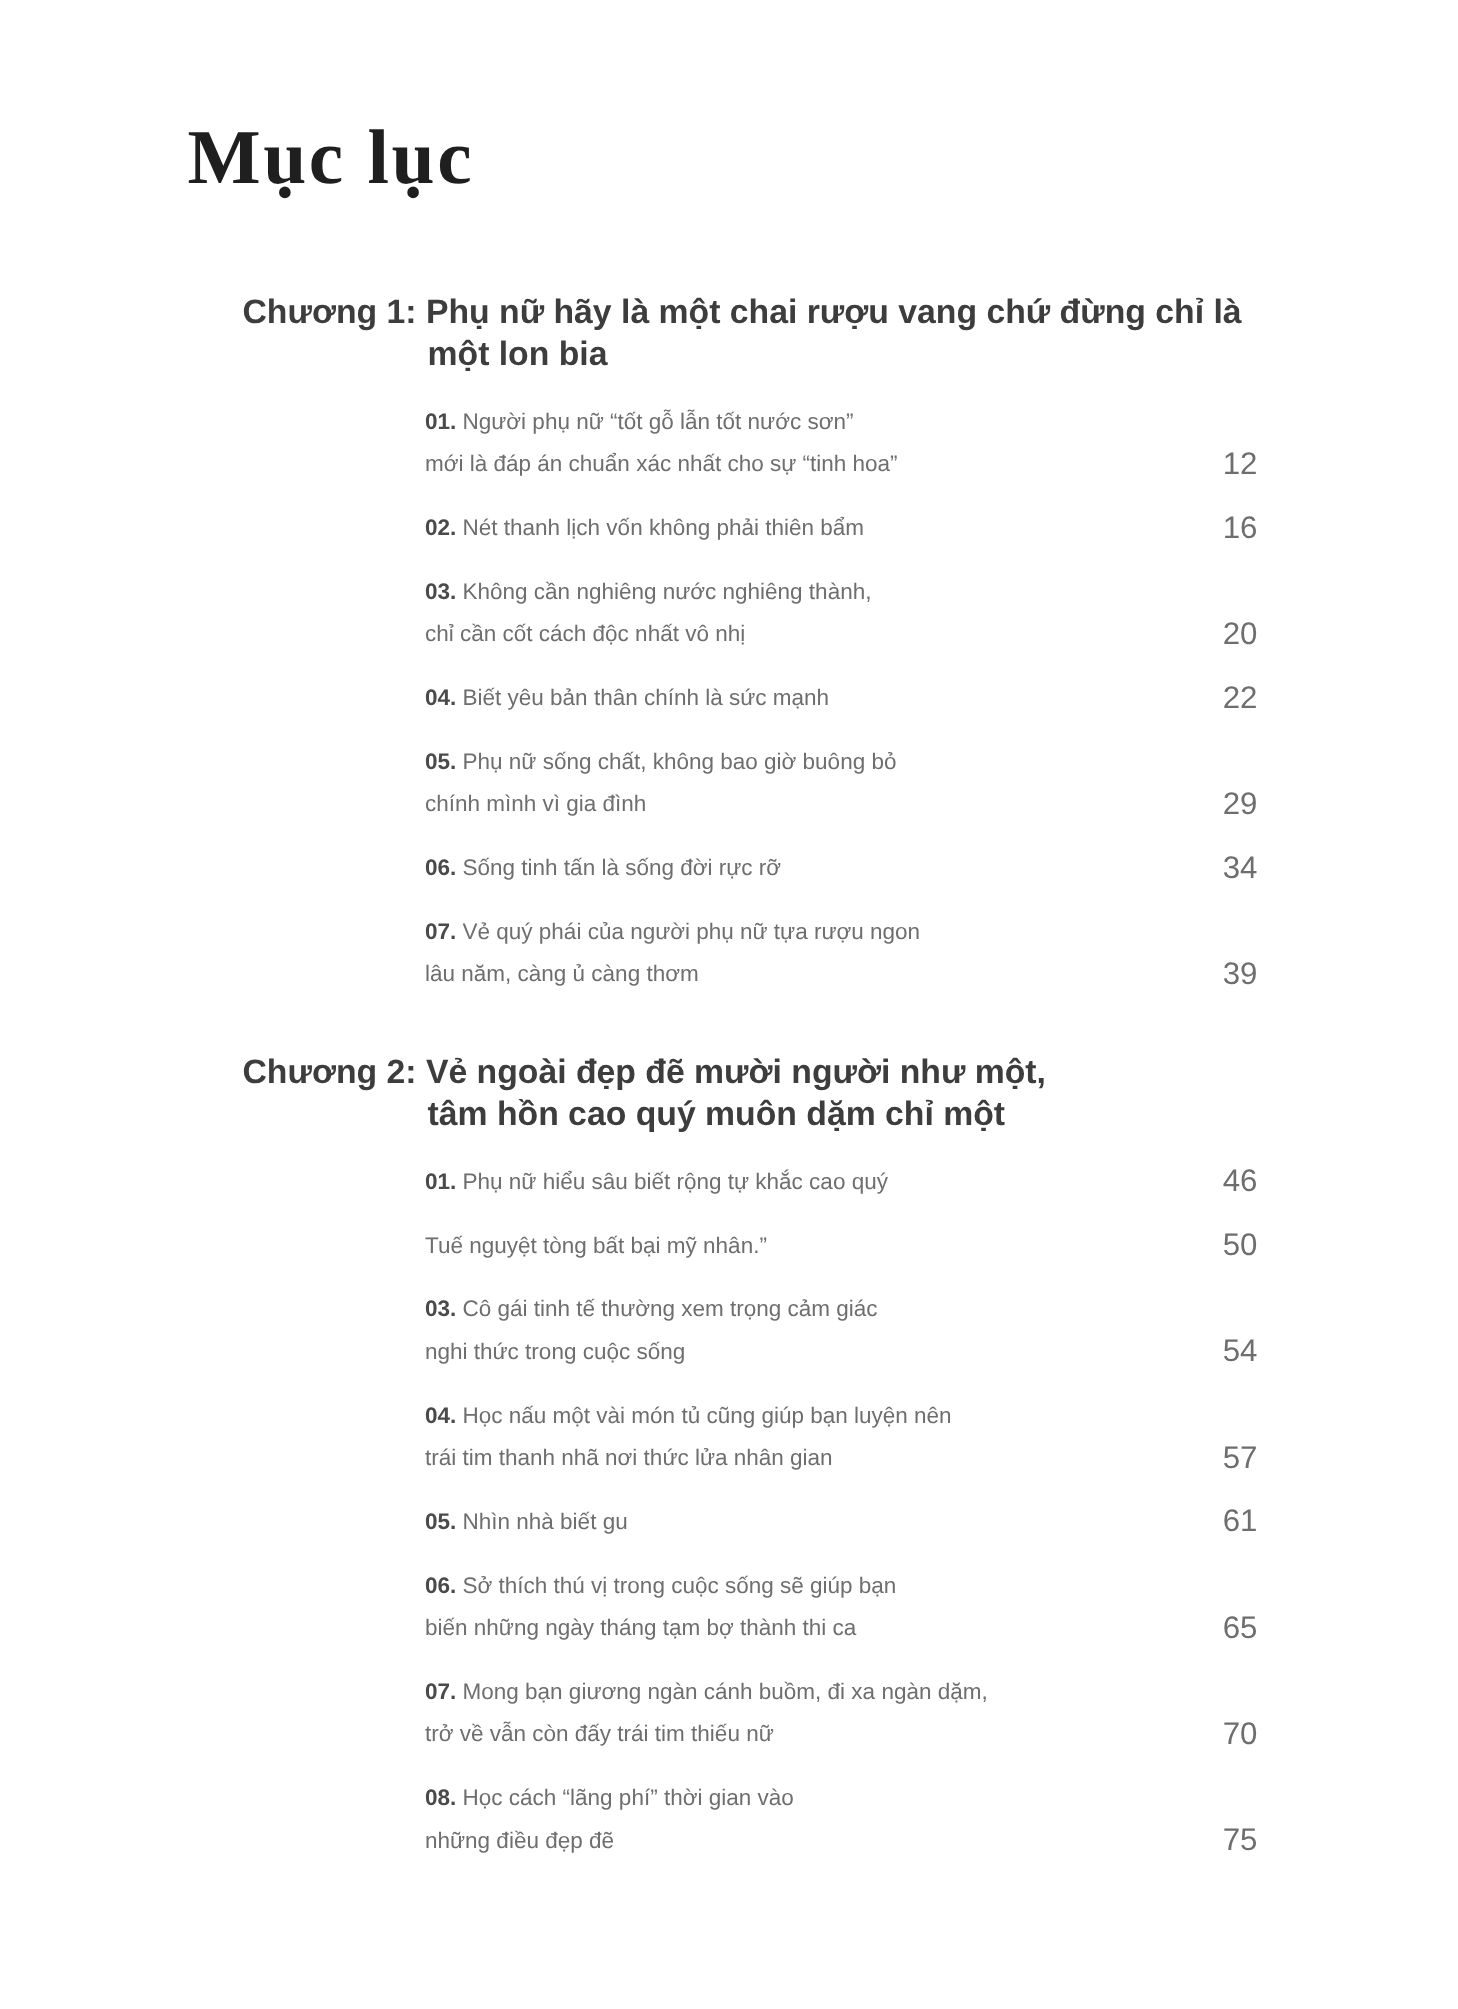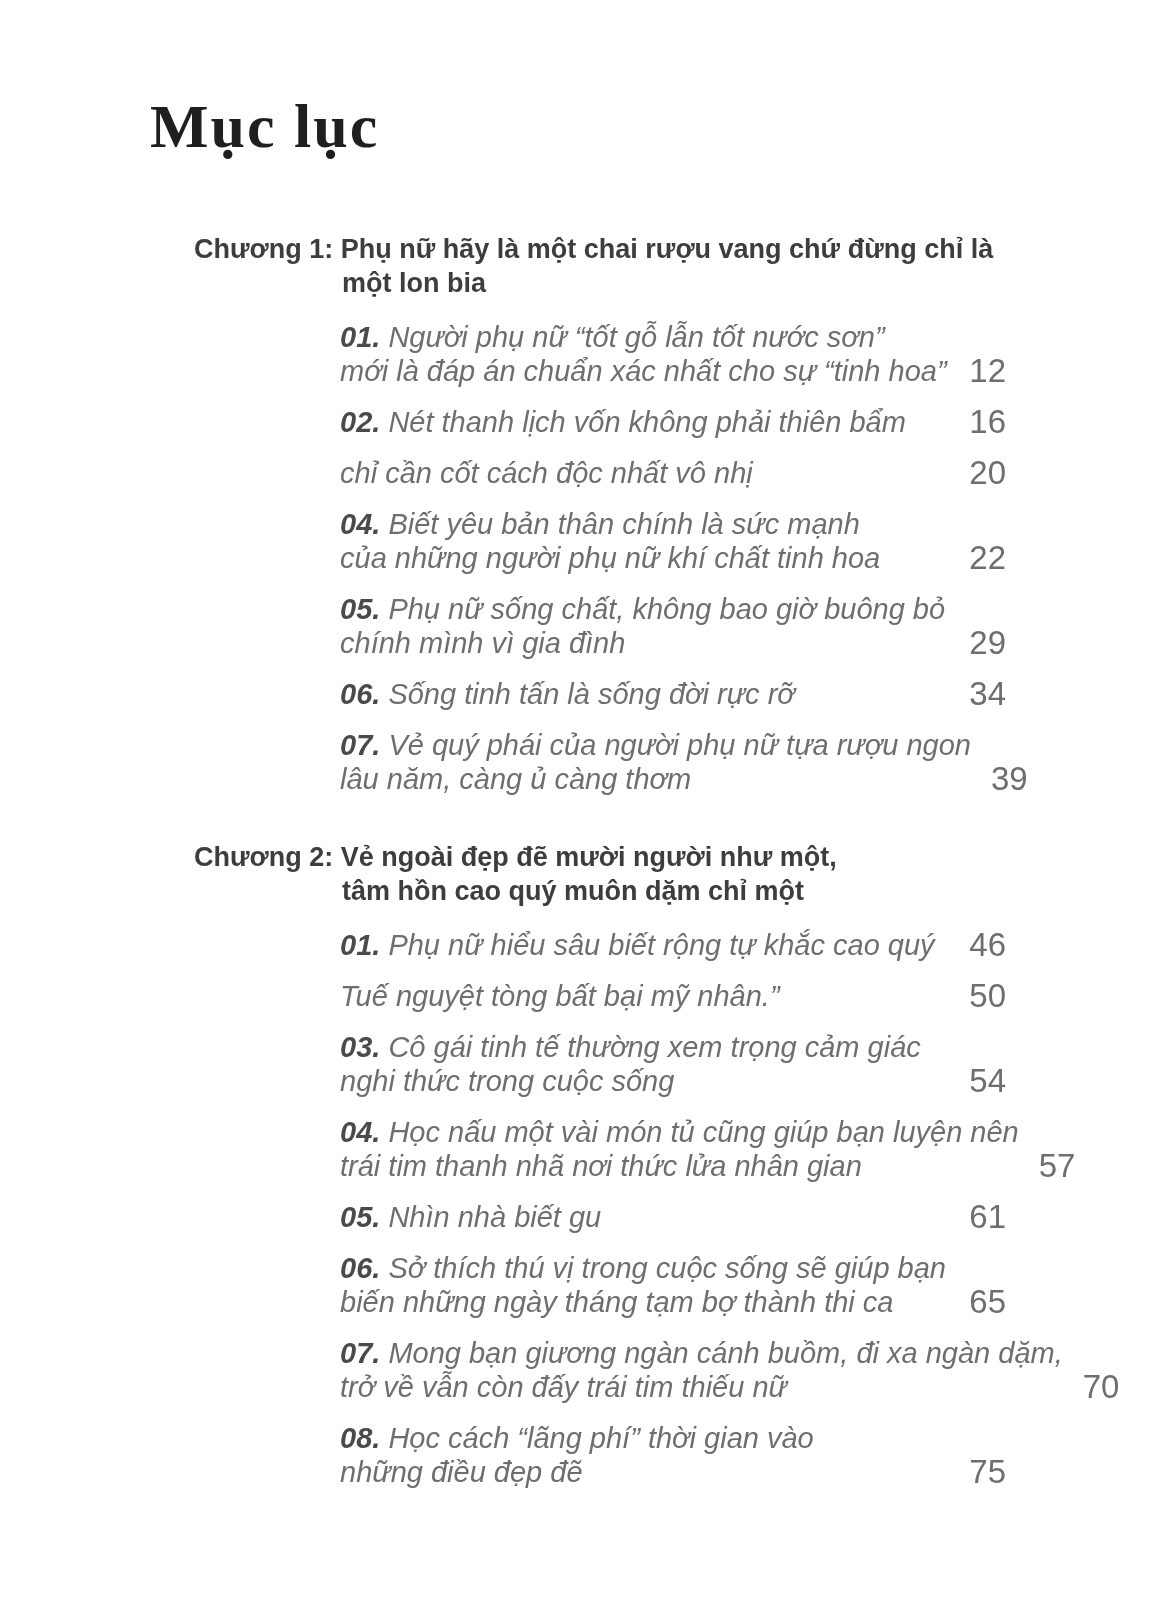--- a/index.html
+++ b/index.html
@@ -39,33 +39,32 @@
   .heading-line { white-space: nowrap; }
   .heading-line.cont { padding-left: 148px; }
   .entries { padding-left: 146px; }
   .entry {
     display: flex;
     align-items: flex-end;
     justify-content: space-between;
     margin-bottom: 17px;
   }
   .entry-text {
-    font-size: 29px;
+    font-size: 18px;
     line-height: 34px;
     color: #6e6e6e;
     flex: 1 1 auto;
-    font-style: italic;
   }
   .entry-text .line { white-space: nowrap; }
   .num {
     font-weight: 700;
     color: #4a4a4a;
   }
   .page-num {
-    font-size: 33px;
+    font-size: 25px;
     line-height: 34px;
     color: #6e6e6e;
     flex: 0 0 auto;
     padding-left: 20px;
     text-align: center;
   }
 </style>
 </head>
 <body>
 
@@ -86,28 +85,28 @@
             <div class="page-num">12</div>
           </div>
           <div class="entry">
             <div class="entry-text">
               <div class="line"><span class="num">02. </span>Nét thanh lịch vốn không phải thiên bẩm</div>
             </div>
             <div class="page-num">16</div>
           </div>
           <div class="entry">
             <div class="entry-text">
+              <div class="line"><span class="num">03. </span>Không cần nghiêng nước nghiêng thành,</div>
               <div class="line">chỉ cần cốt cách độc nhất vô nhị</div>
             </div>
             <div class="page-num">20</div>
           </div>
           <div class="entry">
             <div class="entry-text">
               <div class="line"><span class="num">04. </span>Biết yêu bản thân chính là sức mạnh</div>
-              <div class="line">của những người phụ nữ khí chất tinh hoa</div>
             </div>
             <div class="page-num">22</div>
           </div>
           <div class="entry">
             <div class="entry-text">
               <div class="line"><span class="num">05. </span>Phụ nữ sống chất, không bao giờ buông bỏ</div>
               <div class="line">chính mình vì gia đình</div>
             </div>
             <div class="page-num">29</div>
           </div>

